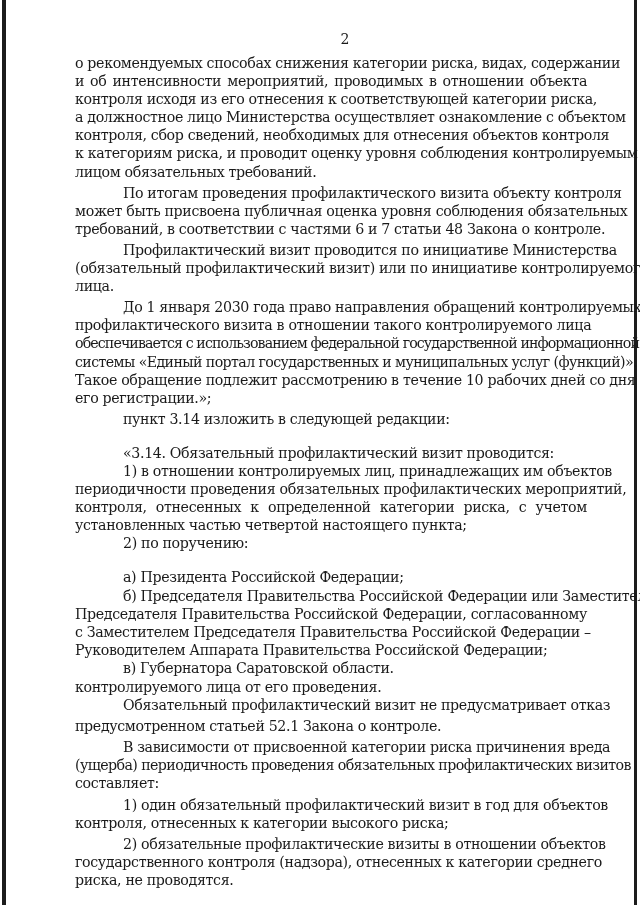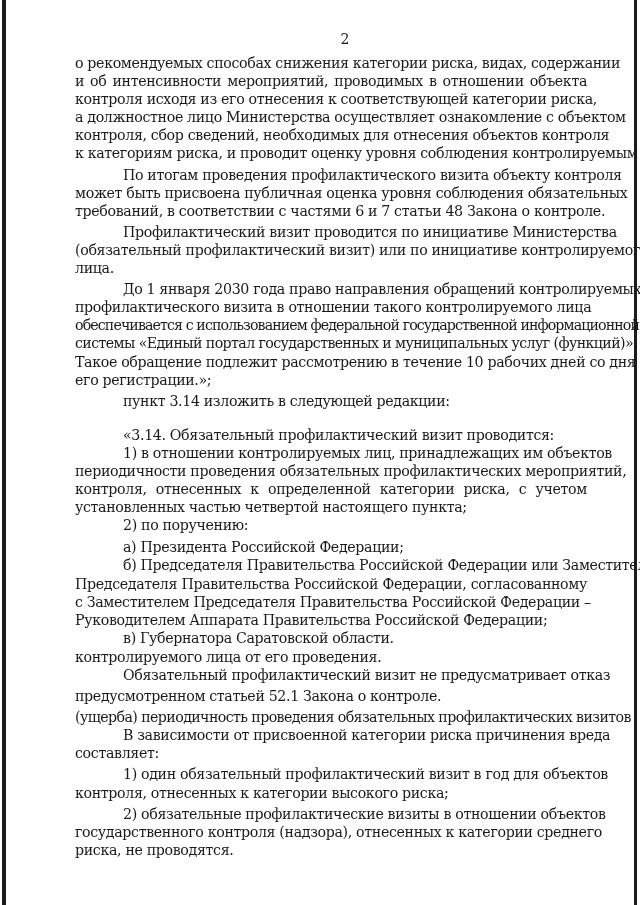--- a/index.html
+++ b/index.html
@@ -30,20 +30,21 @@
 
 <div class="content">
 
   <div class="para">
     <span class="line">о рекомендуемых способах снижения категории риска, видах, содержании</span>
     <span class="line">и об интенсивности мероприятий, проводимых в отношении объекта</span>
     <span class="line">контроля исходя из его отнесения к соответствующей категории риска,</span>
     <span class="line">а должностное лицо Министерства осуществляет ознакомление с объектом</span>
     <span class="line">контроля, сбор сведений, необходимых для отнесения объектов контроля</span>
     <span class="line">к категориям риска, и проводит оценку уровня соблюдения контролируемым</span>
+    <span class="line last">лицом обязательных требований.</span>
   </div>
 
   <div class="para">
     <span class="line indent">По итогам проведения профилактического визита объекту контроля</span>
     <span class="line">может быть присвоена публичная оценка уровня соблюдения обязательных</span>
     <span class="line last">требований, в соответствии с частями 6 и 7 статьи 48 Закона о контроле.</span>
   </div>
 
   <div class="para">
     <span class="line indent">Профилактический визит проводится по инициативе Министерства</span>
@@ -72,21 +73,21 @@
     <span class="line indent">1) в отношении контролируемых лиц, принадлежащих им объектов</span>
     <span class="line">периодичности проведения обязательных профилактических мероприятий,</span>
     <span class="line">контроля, отнесенных к определенной категории риска, с учетом</span>
     <span class="line last">установленных частью четвертой настоящего пункта;</span>
   </div>
 
   <div class="para" style="margin-top:0">
     <span class="line indent last">2) по поручению:</span>
   </div>
 
-  <div class="para" style="margin-top:4px">
+  <div class="para" style="margin-top:16px">
     <span class="line indent last">а) Президента Российской Федерации;</span>
   </div>
 
   <div class="para" style="margin-top:0">
     <span class="line indent">б) Председателя Правительства Российской Федерации или Заместителя</span>
     <span class="line">Председателя Правительства Российской Федерации, согласованному</span>
     <span class="line">с Заместителем Председателя Правительства Российской Федерации –</span>
     <span class="line last">Руководителем Аппарата Правительства Российской Федерации;</span>
   </div>
 
@@ -97,22 +98,22 @@
   <div class="para" style="margin-top:1px">
     <span class="line last">контролируемого лица от его проведения.</span>
     <span class="line indent">Обязательный профилактический визит не предусматривает отказ</span>
   </div>
 
   <div class="para">
     <span class="line last">предусмотренном статьей 52.1 Закона о контроле.</span>
   </div>
 
   <div class="para">
+    <span class="line indent">В зависимости от присвоенной категории риска причинения вреда</span>
     <span class="line" style="letter-spacing:-0.6px">(ущерба) периодичность проведения обязательных профилактических визитов</span>
-    <span class="line indent">В зависимости от присвоенной категории риска причинения вреда</span>
     <span class="line last">составляет:</span>
   </div>
 
   <div class="para">
     <span class="line indent">1) один обязательный профилактический визит в год для объектов</span>
     <span class="line last">контроля, отнесенных к категории высокого риска;</span>
   </div>
 
   <div class="para">
     <span class="line indent">2) обязательные профилактические визиты в отношении объектов</span>

